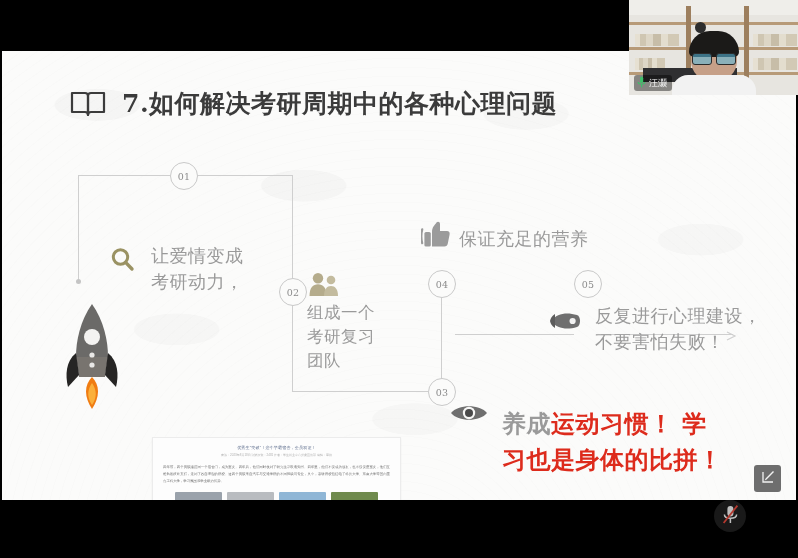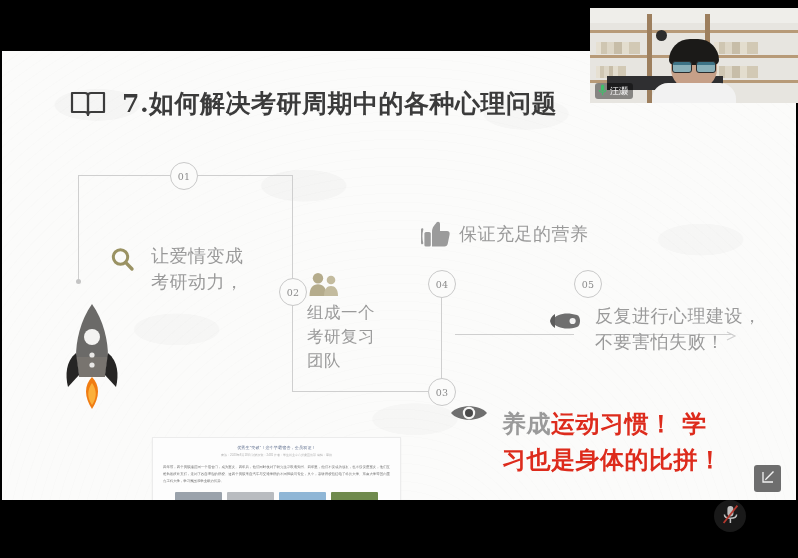--- a/index.html
+++ b/index.html
@@ -76,21 +76,21 @@
   .card-body{margin:7px 10px 0;font-size:3.4px;line-height:2.0;color:#6d6d6d;text-align:justify;}
   .card-photos{display:flex;gap:5px;justify-content:center;margin-top:8px;}
   .ph{width:47px;height:58px;border-radius:1px;}
   .ph1{background:linear-gradient(170deg,#9aa2ab 0 34%,#2e2f33 34% 100%);}
   .ph2{background:linear-gradient(170deg,#b9bcc0 0 32%,#23242a 32% 100%);}
   .ph3{background:linear-gradient(180deg,#8fb6d6 0 40%,#6f8a62 40% 72%,#9a9a8c 72% 100%);}
   .ph4{background:linear-gradient(170deg,#6f8a4d 0 30%,#2f64b5 30% 100%);}
 
   
   .webcam{
-    position:absolute;right:0;top:0;width:208px;height:95px;overflow:hidden;background:#3a3a3a;z-index:20;margin-top:8px;
+    position:absolute;right:0;top:0;width:169px;height:95px;overflow:hidden;background:#3a3a3a;z-index:20;
   }
   .wc-room{position:absolute;inset:0;
     background:linear-gradient(180deg,#efeeea 0 16%,#e7e5e0 16% 100%);}
   .shelf{position:absolute;background:#b79a78;}
   .shelf-v{width:5px;background:#9d7f5e;}
   .bookrow{position:absolute;height:12px;background:linear-gradient(90deg,#e6e0d2 0 12%,#cfc6b2 12% 26%,#ddd6c6 26% 42%,#c7bda8 42% 58%,#e3ddce 58% 74%,#d2c9b5 74% 100%);}
   .wc-desk{position:absolute;left:8%;bottom:14%;width:56%;height:14px;background:#2f2f31;}
   .wc-person{position:absolute;left:50%;transform:translateX(-50%);bottom:0;width:84px;height:62px;}
   .wc-head{position:absolute;left:50%;transform:translateX(-50%);top:0;width:46px;height:48px;border-radius:46% 46% 42% 42%;background:#c6a088;}
   .wc-hair{position:absolute;left:50%;transform:translateX(-50%);top:-2px;width:50px;height:26px;border-radius:25px 25px 6px 6px;background:#1b1a18;}
@@ -206,21 +206,21 @@
           <circle cx="24" cy="8" r="4.3" fill="#c3bb9e"></circle>
           <path d="M17 24 C17 17 20 14 24 14 C28 14 31 17 31 24 Z" fill="#c3bb9e"></path>
         </svg>
       </span>
       <div class="ctext sm">组成一个</div>
       <div class="ctext sm">考研复习</div>
       <div class="ctext sm">团队</div>
     </div>
 
     <div class="blk" style="left:419px;top:170px;">
-      <div style="display:flex;align-items:flex-start;gap:8px;">
+      <div style="display:flex;align-items:flex-end;gap:8px;">
         <span>
           <svg width="30" height="27" viewBox="0 0 30 27">
             <path d="M11 11 C11 6 14 4 15.5 1.6 C16.6 0 19 0.6 19 3 L19 10 L26 10 C28 10 29 11.6 28.6 13.4 L26.8 22.4 C26.5 24.2 25.2 25.4 23.4 25.4 L11 25.4 Z" fill="#9b9b9b"></path>
             <rect x="3.4" y="11" width="6.4" height="14.6" rx="1.6" fill="#9b9b9b"></rect>
             <path d="M1.2 8.4 C0.2 12.2 0.2 18 1.2 22.2" fill="none" stroke="#9b9b9b" stroke-width="2.2" stroke-linecap="round"></path>
           </svg>
         </span>
         <span class="ctext">保证充足的营养</span>
       </div>
     </div>

